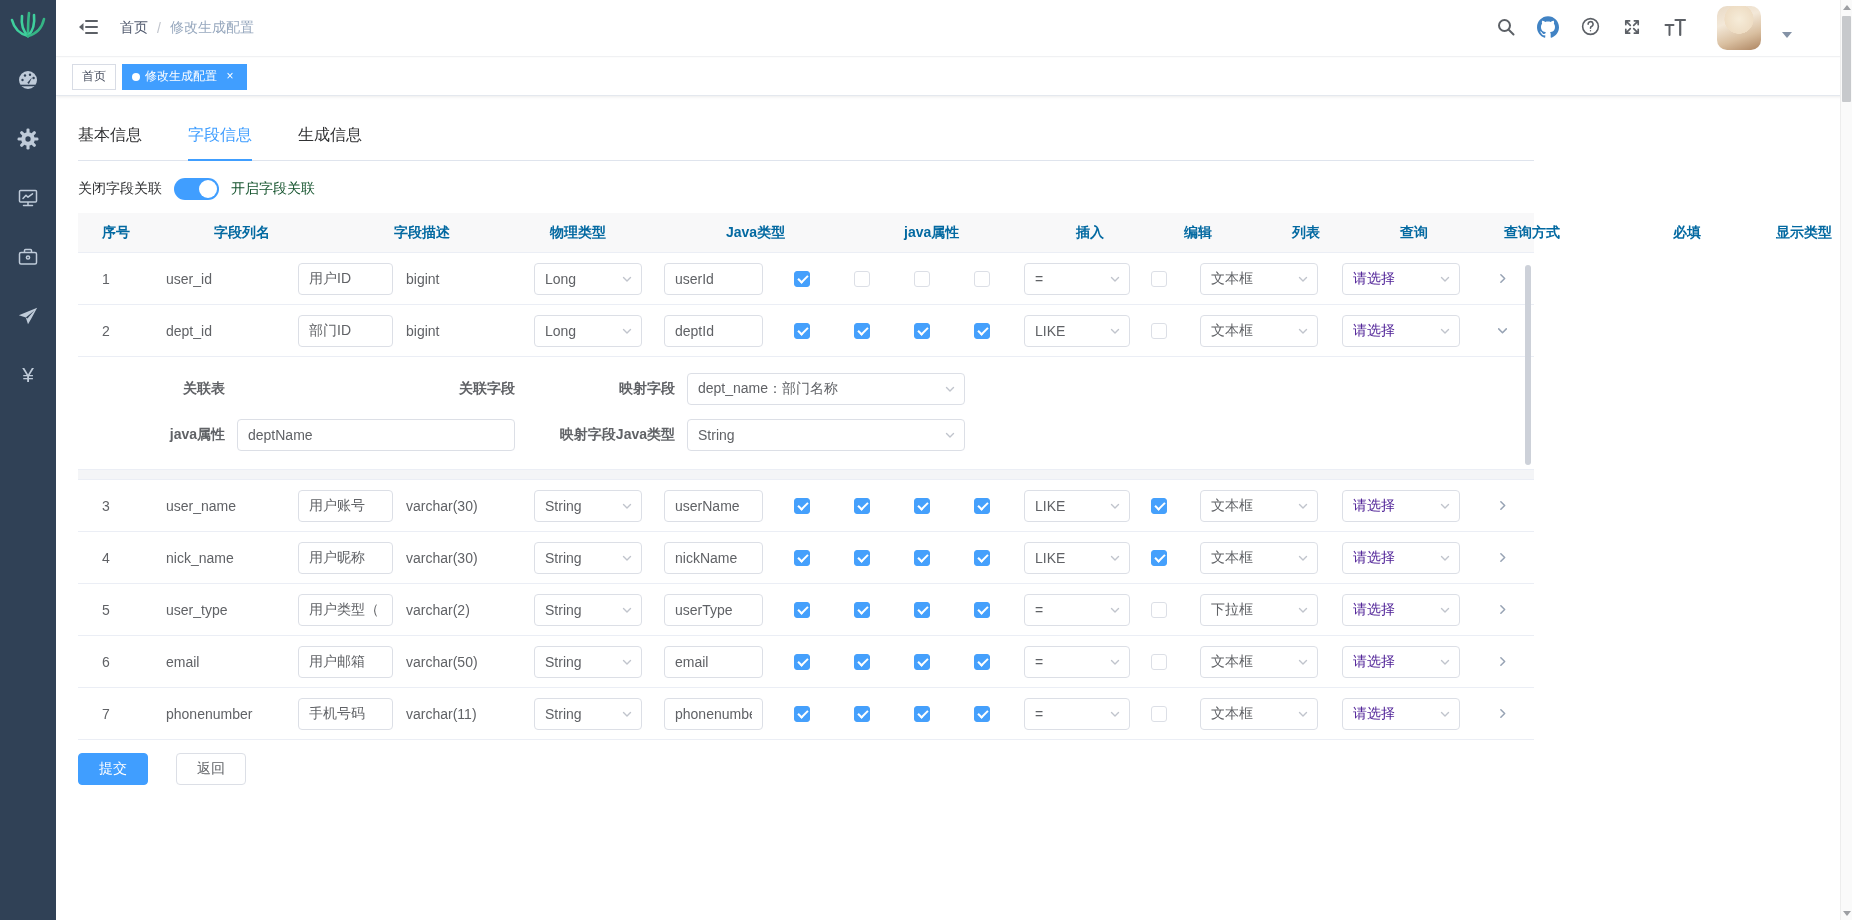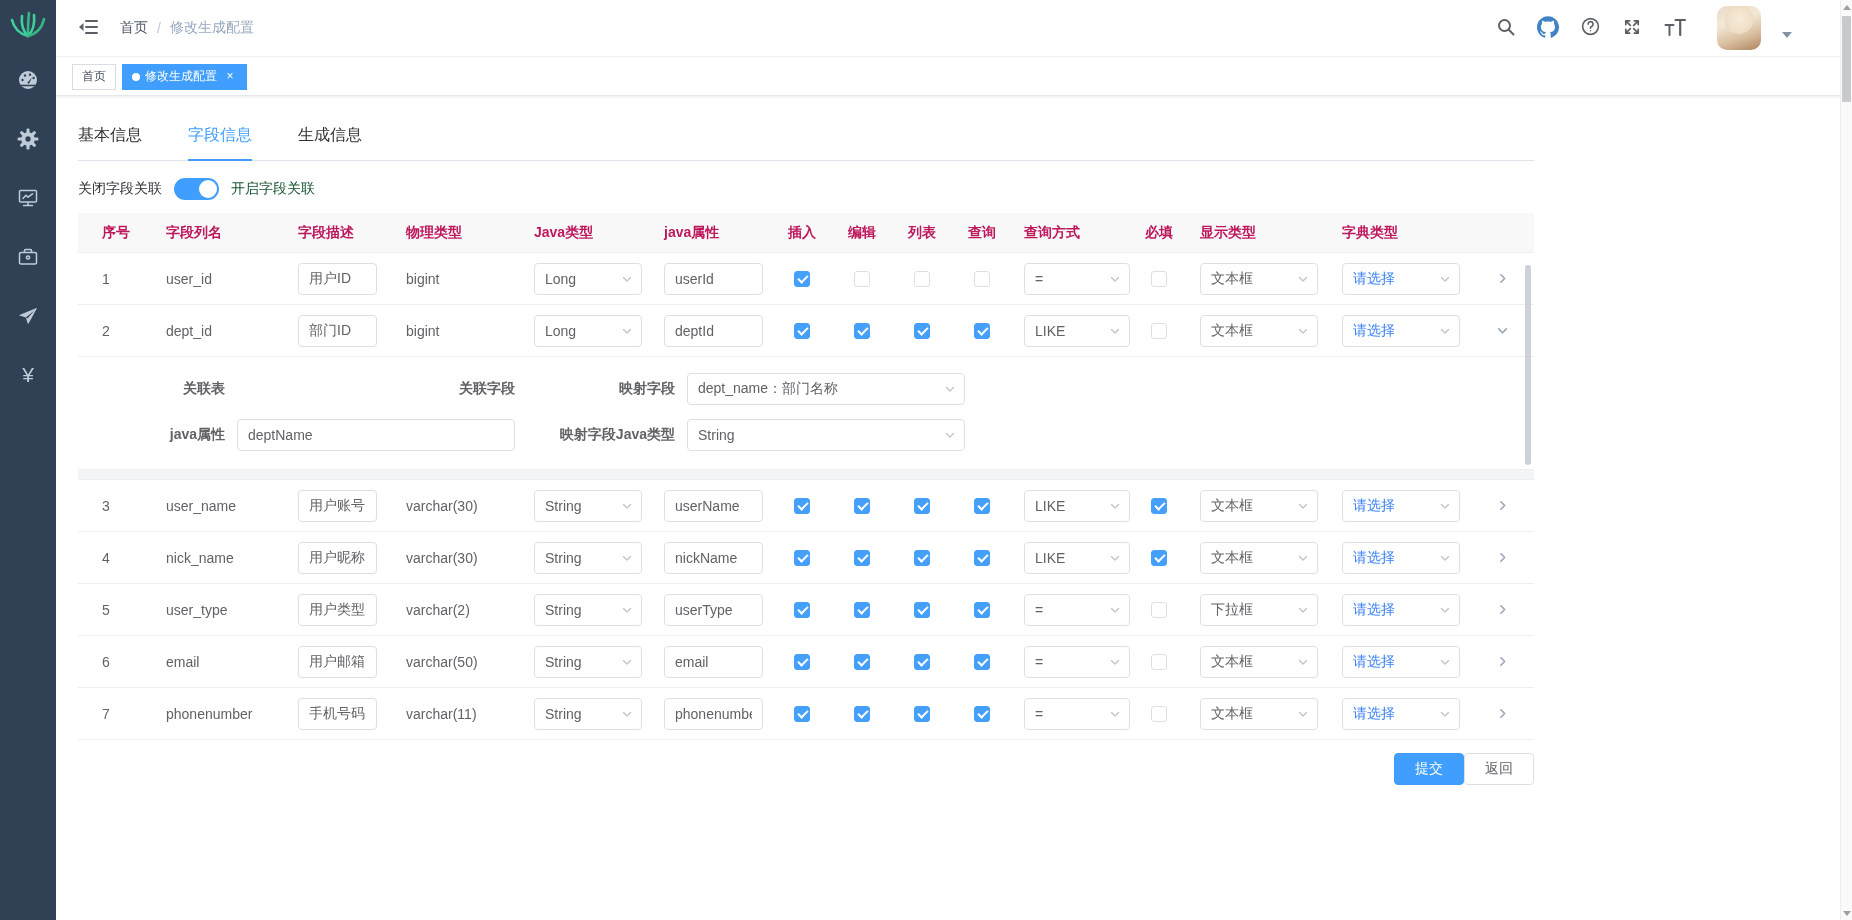--- a/index.html
+++ b/index.html
@@ -46,46 +46,46 @@
   .tab.active::after { content:""; position:absolute; left:0; right:0; bottom:-1px; height:2px; background:#409EFF; }
   
   .assoc-row { display:flex; align-items:center; margin:17px 0 13px; }
   .assoc-label { color:#303133; font-size:14px; }
   .switch { width:45px; height:22px; border-radius:11px; background:#409EFF; position:relative; margin:0 12px; cursor:pointer; flex:none; }
   .switch .knob { position:absolute; right:2px; top:2px; width:18px; height:18px; border-radius:50%; background:#fff; }
   .assoc-on { color:#14532d; font-size:14px; }
   
   .table-wrap { position:relative; width:1456px; }
   .thead, .trow { display:grid; grid-template-columns:64px 132px 108px 128px 130px 120px 60px 60px 60px 60px 118px 58px 142px 152px 40px; align-items:center; padding-left:12px; }
-  .thead { background:#f8f8f9; height:40px; font-weight:bold; color:#be185d; border-bottom:1px solid #ebeef5; }
+  .thead { background:#f8f8f9; height:40px; font-weight:bold; color:#0369a1; border-bottom:1px solid #ebeef5;gap:48px; }
   .trow { height:52px; border-bottom:1px solid #ebeef5; background:#fff; }
   .c { padding-left:12px; overflow:hidden; white-space:nowrap; }
   .c.center { padding-left:0; text-align:center; display:flex; align-items:center; justify-content:center; }
   .inp { height:32px; border:1px solid #dcdfe6; border-radius:4px; padding:0 10px; font-size:14px; color:#606266; font-family:inherit; background:#fff; outline:none; }
-  .inp-desc { width:79px; }
+  .inp-desc { width:95px; }
   .inp-field { width:99px; }
   .sel { height:32px; border:1px solid #dcdfe6; border-radius:4px; background:#fff; display:inline-flex; align-items:center; justify-content:space-between; padding:0 8px 0 10px; cursor:pointer; }
   .sel-v { color:#606266; font-size:14px; overflow:hidden; white-space:nowrap; }
-  .sel-v.ph { color:#3b82f6; }
+  .sel-v.ph { color:#4c1d95; }
   .w108 { width:108px;gap:29px; } .w106 { width:106px; } .w122 { width:118px; } .w278 { width:278px; }
   .arr { flex:none; margin-left:4px; }
   .cb { width:16px; height:16px; border:1px solid #dcdfe6; border-radius:3px; background:#fff; display:inline-block; position:relative; cursor:pointer; }
   .cb.on { background:#45a0fc; border-color:#45a0fc; }
   .cb.on::after { content:""; position:absolute; left:4.5px; top:1.5px; width:4px; height:8px; border:solid #fff; border-width:0 2px 2px 0; transform:rotate(45deg); }
   .exp-toggle { display:inline-flex; cursor:pointer; transition:transform .2s; }
   .exp-toggle.open { transform:rotate(90deg); }
   
   .expansion { background:#fff; border-bottom:1px solid #ebeef5; padding:16px 0 18px; }
   .exp-grid { display:grid; grid-template-columns:147px 290px 160px 290px 160px 290px; align-items:center; }
   .exp-grid + .exp-grid { margin-top:14px; }
   .exp-label { font-weight:bold; color:#606266; text-align:right; padding-right:0; white-space:nowrap; }
   .exp-ctl { margin-left:12px; }
   .exp-gap { height:10px; background:#f4f5f7; border-bottom:1px solid #ebeef5; }
   
-  .footer { width:1456px; display:flex; justify-content:flex-end; gap:0; margin-top:13px; }
+  .footer { width:1456px; display:flex; justify-content:flex-start; gap:28px; margin-top:13px; }
   .btn { height:32px; padding:0 20px; border-radius:4px; font-size:14px; cursor:pointer; font-family:inherit; border:1px solid transparent; }
   .btn-primary { background:#409EFF; border-color:#409EFF; color:#fff; }
   .btn-plain { background:#fff; border-color:#dcdfe6; color:#606266; }
   
   .inner-scrollbar { position:absolute; right:3px; top:52px; width:6px; height:200px; border-radius:3px; background:#cdd1d9; cursor:pointer; }
   .page-scrollbar { position:absolute; right:0; top:0; width:12px; height:920px; background:#fafafa; border-left:1px solid #ededed; z-index:10; }
   .ps-arrow-up, .ps-arrow-down { position:absolute; left:0; width:11px; height:14px; display:flex; align-items:center; justify-content:center; cursor:pointer; }
   .ps-arrow-up { top:0; } .ps-arrow-down { bottom:0; }
   .ps-arrow-up::after { content:""; border-left:4px solid transparent; border-right:4px solid transparent; border-bottom:5px solid #9d9fa3; }
   .ps-arrow-down::after { content:""; border-left:4px solid transparent; border-right:4px solid transparent; border-top:5px solid #9d9fa3; }

